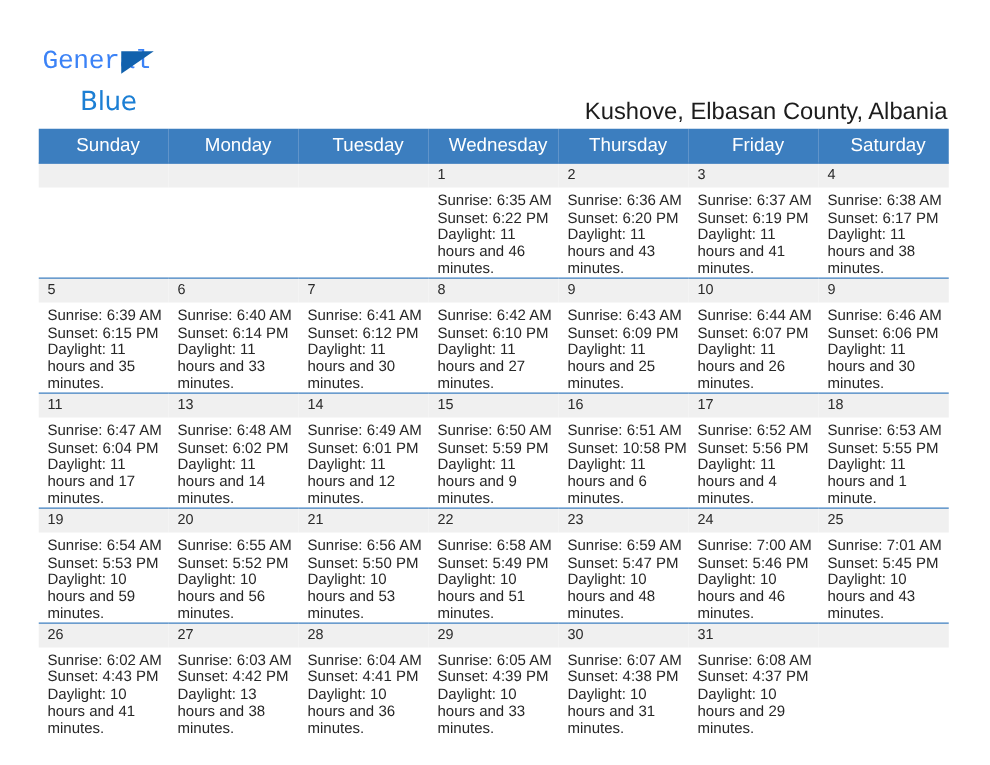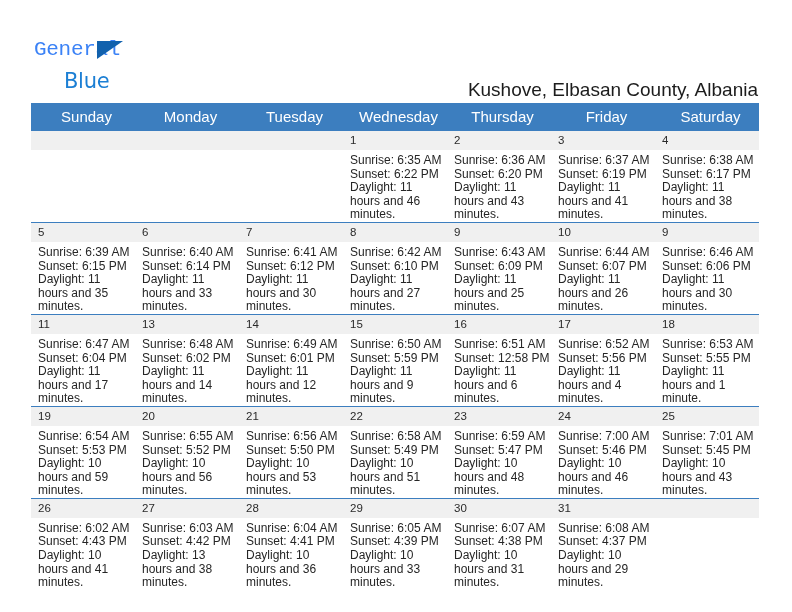--- a/index.html
+++ b/index.html
@@ -297,21 +297,21 @@
             <div class="cell-body">
               <div>Sunrise: 6:50 AM</div>
               <div>Sunset: 5:59 PM</div>
               <div class="daylight-wrap">Daylight: 11 hours and 9 minutes.</div>
             </div>
           </td>
           <td>
             <span class="daynum">16</span>
             <div class="cell-body">
               <div>Sunrise: 6:51 AM</div>
-              <div>Sunset: 12:58 PM</div>
+              <div>Sunset: 10:58 PM</div>
               <div class="daylight-wrap">Daylight: 11 hours and 6 minutes.</div>
             </div>
           </td>
           <td>
             <span class="daynum">17</span>
             <div class="cell-body">
               <div>Sunrise: 6:52 AM</div>
               <div>Sunset: 5:56 PM</div>
               <div class="daylight-wrap">Daylight: 11 hours and 4 minutes.</div>
             </div>

